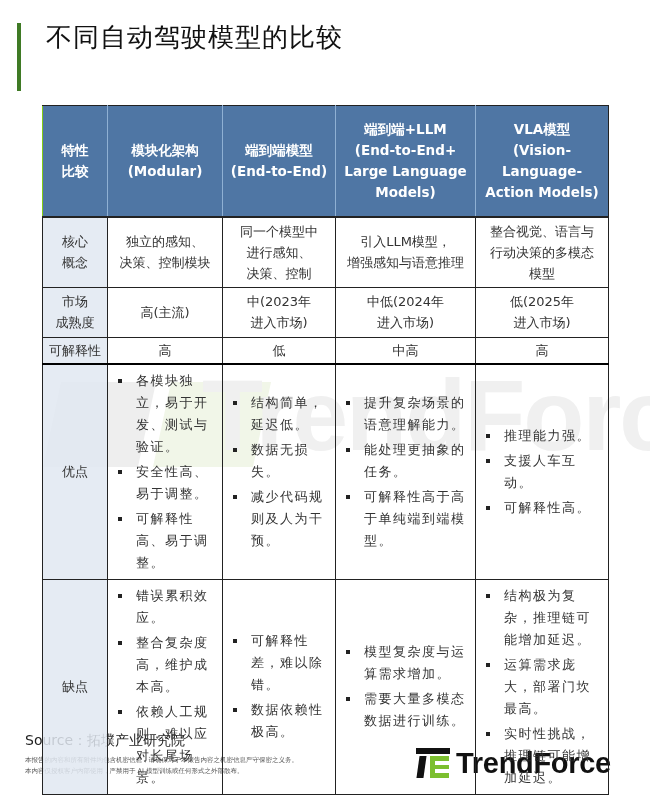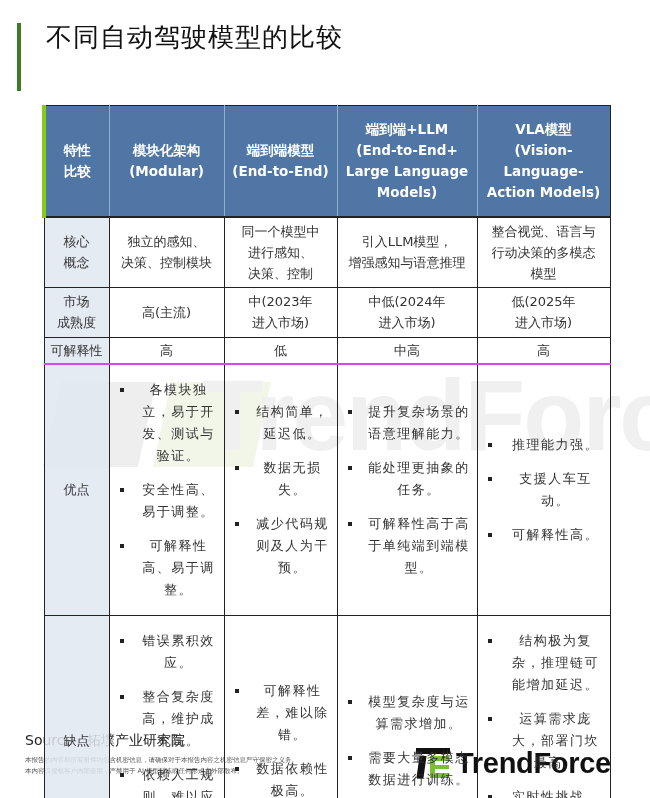--- a/index.html
+++ b/index.html
@@ -18,31 +18,31 @@
   table.cmp {
     position: absolute; left: 42px; top: 105px; width: 566px;
     border-collapse: collapse; table-layout: fixed; z-index: 1;
     font-size: 13px;
   }
   table.cmp th {
     background: #4f76a4; color: #ffffff; font-weight: bold; font-size: 13.5px;
     border-left: 1px solid #8fb0d3; border-right: 1px solid #8fb0d3;
     padding: 13px 4px; line-height: 21px; text-align: center; height: 78px;
   }
-  table.cmp th:first-child { border-left: 4px solid #84cc16; }
+  table.cmp th:first-child { border-left: 1px solid #84cc16; }
   table.cmp th:last-child { border-right: 1px solid #222; }
   table.cmp tr.head th { border-top: 1px solid #222; border-bottom: 2px solid #222; }
   table.cmp td {
     border: 1px solid #222; text-align: center; vertical-align: middle;
     line-height: 21px; padding: 2px 4px; background: transparent; color: #333;
   }
   table.cmp td.rowhead { background: rgba(224,232,241,0.85); color: #333; }
-  table.cmp tr.bold-bottom td { border-bottom: 2px solid #d946ef; }
+  table.cmp tr.bold-bottom td { border-bottom: 2px solid #000000; }
   ul.bullets { list-style: none; margin: 0; padding: 0; text-align: left; }
-  ul.bullets li { position: relative; padding-left: 24px; line-height: 22px; margin: 12px 0; letter-spacing: 1.5px; text-align: center; }
+  ul.bullets li { position: relative; padding-left: 24px; line-height: 22px; margin: 3px 0; letter-spacing: 1.5px; }
   ul.bullets li::before { content: ""; position: absolute; left: 6px; top: 9px; width: 4px; height: 4px; background: #222; }
 
   .source { position: absolute; left: 25px; top: 732px; font-size: 14px; color: #222; font-family: "DejaVu Sans", sans-serif; }
   .disclaimer { position: absolute; left: 25px; top: 755px; font-size: 6.5px; color: #555; line-height: 11px; }
 
   .logo { position: absolute; left: 416px; top: 748px; height: 30px; display: flex; align-items: center; }
   .logo-mark { position: relative; width: 34px; height: 30px; margin-right: 6px; }
   .logo-mark .lm-bar { position: absolute; left: 0; top: 0; width: 34px; height: 6px; background: #111; }
   .logo-mark .lm-stem { position: absolute; left: 2px; top: 8px; width: 7px; height: 22px; background: #111; transform: skewX(-8deg); }
   .logo-mark .lm-green { position: absolute; left: 14px; top: 8px; width: 19px; height: 22px; background: #7cbf2f; }

